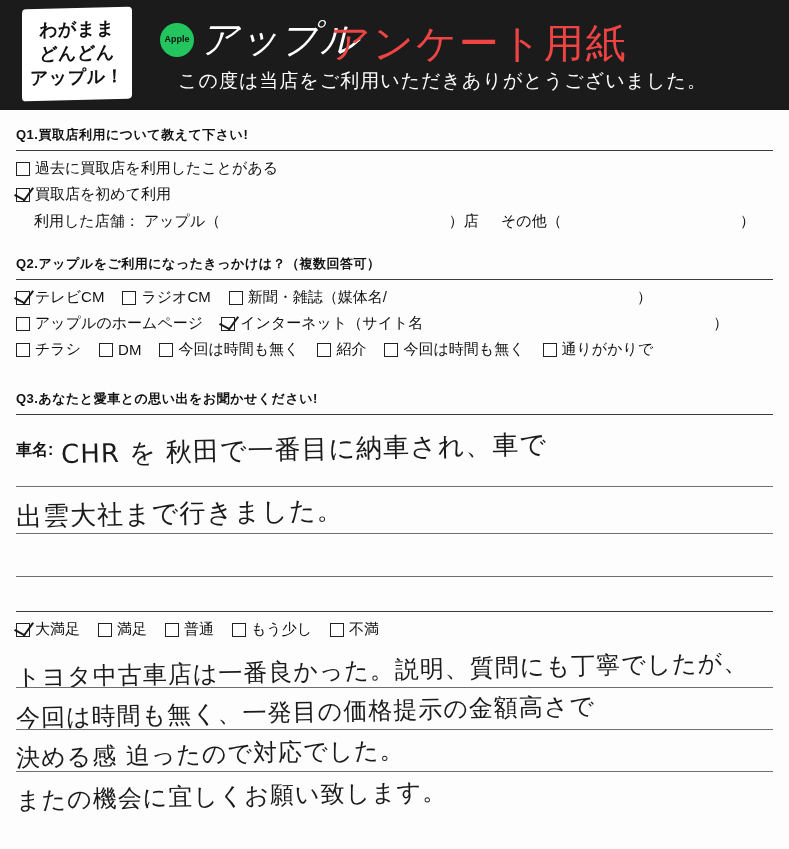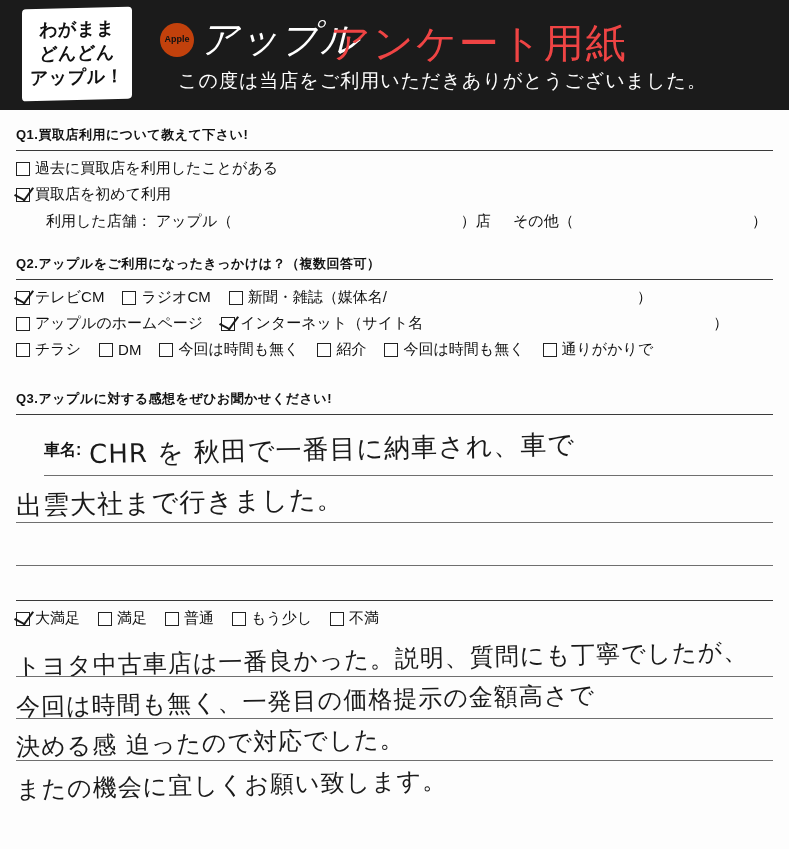--- a/index.html
+++ b/index.html
@@ -54,21 +54,21 @@
     position: absolute;
     left: 160px;
     top: 14px;
     display: flex;
     align-items: center;
   }
   .apple-mark {
     width: 34px;
     height: 34px;
     border-radius: 50%;
-    background: #c2410c;
+    background: #22c55e;
     color: #111;
     display: flex;
     align-items: center;
     justify-content: center;
     font-size: 9px;
     font-weight: bold;
     margin-right: 6px;
     line-height: 1;
   }
   .brand-text {
@@ -146,21 +146,21 @@
     left: 1px;
     top: -5px;
     width: 10px;
     height: 14px;
     border-right: 2px solid #1a1a1a;
     border-bottom: 2px solid #1a1a1a;
     transform: rotate(28deg) skewX(-8deg);
   }
   .shop-row {
     font-size: 15px;
-    margin: 8px 0 0 30px;
+    margin: 8px 0 0 18px;
     white-space: nowrap;
   }
   .paren-space { display: inline-block; }
 
   
   .hand {
     font-family: "DejaVu Sans", sans-serif;
     color: #1a1a1a;
     font-size: 26px;
     letter-spacing: 1px;
@@ -168,22 +168,21 @@
     display: inline-block;
     white-space: nowrap;
   }
   .hand.small { font-size: 24px; }
 
   .q3-line {
     display: flex;
     align-items: flex-end;
     border-bottom: 1px solid #6f6f6f;
     height: 44px;
-    padding-bottom: 8px;
-    margin-left: 28px;
+    padding-bottom: 19px;
   }
   .q3-label {
     font-size: 16px;
     font-weight: bold;
     margin-right: 8px;
     padding-bottom: 6px;
     white-space: nowrap;
   }
   .q3-line2 {
     border-bottom: 1px solid #6f6f6f;
@@ -328,21 +327,21 @@
           <span class="box"></span>
           <span>通りがかりで</span>
         </label>
       </div>
     </div>
 
     <div class="spacer-16"></div>
     <div class="spacer-8"></div>
 
     <div>
-      <div class="q-title">Q3.アップルに対する感想をぜひお聞かせください!</div>
+      <div class="q-title">Q3.あなたと愛車との思い出をお聞かせください!</div>
       <hr class="hr">
 
       <div class="q3-line">
         <span class="q3-label">車名:</span>
         <span class="hand">CHR を 秋田で一番目に納車され、車で</span>
       </div>
 
       <div class="q3-line2">
         <span class="hand">出雲大社まで行きました。</span>
       </div>

